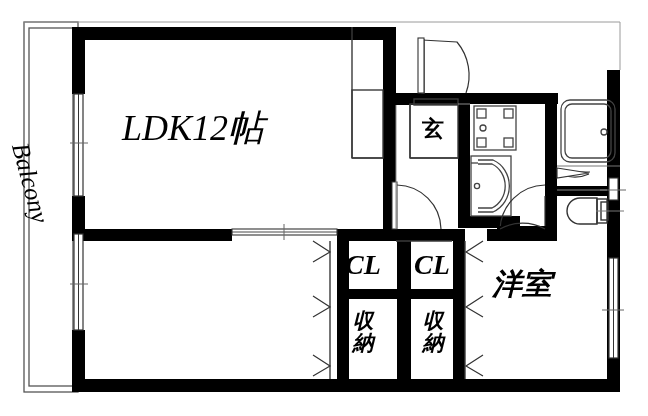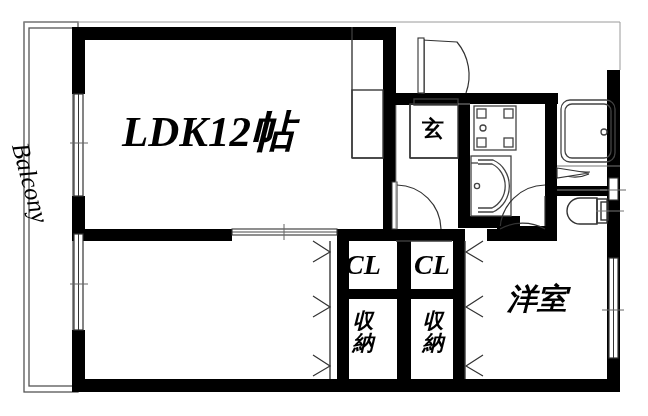--- a/index.html
+++ b/index.html
@@ -25,23 +25,23 @@
   }
   .lbl {
     position: absolute;
     font-family: "Liberation Serif", serif;
     font-style: italic;
     color: #000;
     white-space: nowrap;
     line-height: 1;
     pointer-events: none;
   }
-  .lbl-ldk   { font-size: 43px; font-weight: 700; letter-spacing: 0px; }
+  .lbl-ldk   { font-size: 36px; font-weight: 400; letter-spacing: 0px; }
   .lbl-room  { font-size: 30px; font-weight: 700; }
-  .lbl-room5 { font-size: 30px; font-weight: 700; text-align: center; line-height: 1.08; margin-top: 15px; }
+  .lbl-room5 { font-size: 30px; font-weight: 700; text-align: left; line-height: 1.08; }
   .lbl-cl    { font-size: 28px; font-weight: 600; }
   .lbl-sn    { font-size: 21px; font-weight: 600; line-height: 1.05; text-align: center; }
   .lbl-gen   { font-size: 22px; font-weight: 600; font-style: normal; }
   .lbl-balc  { font-size: 25px; font-weight: 500; transform-origin: left top; }
 </style>
 </head>
 <body>
 
 <div id="plan">
 

